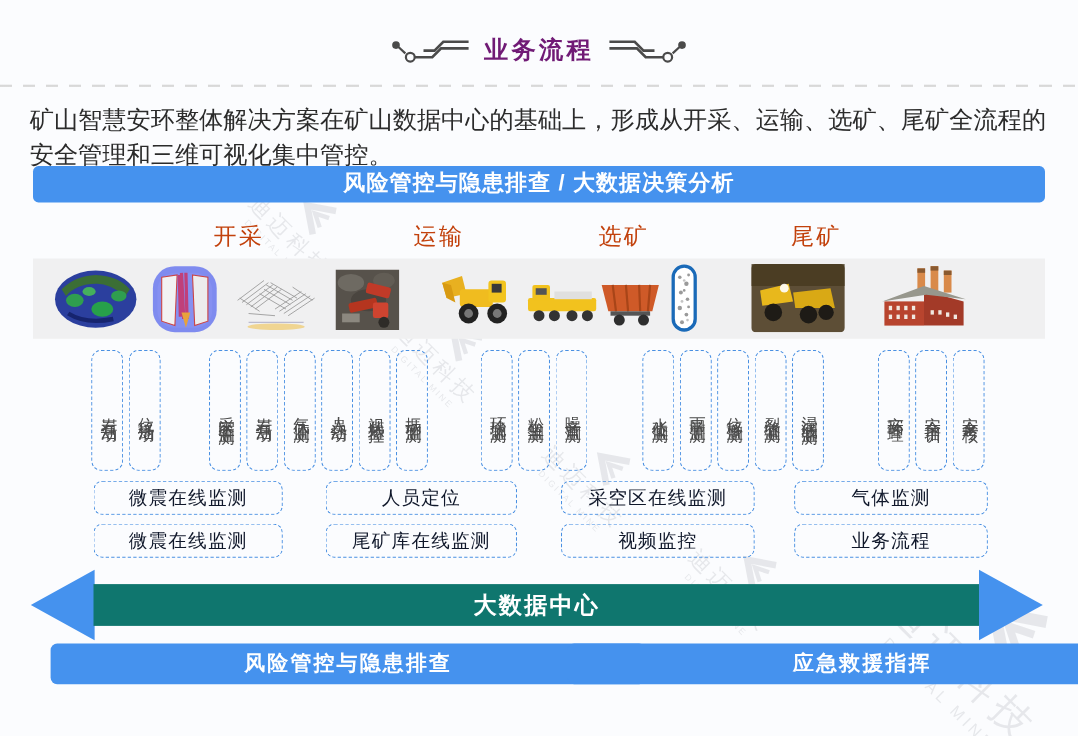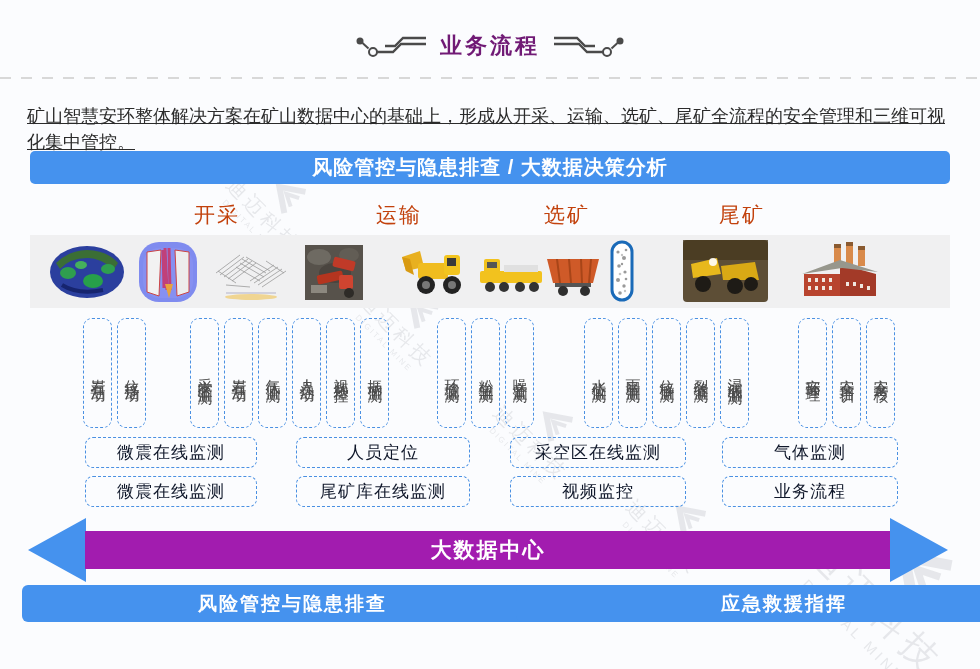--- a/index.html
+++ b/index.html
@@ -35,22 +35,22 @@
     display:flex; justify-content:center; align-items:center; gap:13px;
   }
   .page-title{
     font-size:22px; font-weight:bold; color:#701a75; letter-spacing:3px;
   }
   .dashed-sep{
     position:absolute; top:77px; left:0; width:980px; height:2px;
     background:repeating-linear-gradient(90deg,#d8d8d8 0 11px,transparent 11px 21px);
   }
   .intro{
-    position:absolute; top:103px; left:27px; width:930px;
-    font-size:18px; color:#2b2b2b; line-height:1.45;text-decoration:underline;
+    position:absolute; top:93px; left:27px; width:930px;
+    font-size:22px; color:#2b2b2b; line-height:1.45;
   }
 
   
   .top-banner{
     position:absolute; left:30px; top:151px; width:920px; height:33px;
     background:#4592ee; border-radius:5px;
     color:#fff; font-size:20px; font-weight:bold;
     text-align:center; line-height:33px; letter-spacing:1px;
   }
 
@@ -83,21 +83,21 @@
     position:absolute; height:31px; line-height:29px;
     border:1px dashed #4a90e2; border-radius:8px;
     text-align:center; font-size:17px; color:#0f172a;
     background:transparent; letter-spacing:1px;
   }
 
   
   .arrow{position:absolute; left:28px; top:518px; width:920px; height:64px;}
   .arrow-body{
     position:absolute; left:57px; right:57px; top:13px; bottom:13px;
-    background:#a21caf;
+    background:#0f766e;
     display:flex; align-items:center; justify-content:center;
     color:#fff; font-size:21px; font-weight:bold; letter-spacing:2px;
   }
   .arrow-head-left{
     position:absolute; left:0; top:0; width:0; height:0;
     border-top:32px solid transparent; border-bottom:32px solid transparent;
     border-right:58px solid #4592ee;
   }
   .arrow-head-right{
     position:absolute; right:0; top:0; width:0; height:0;
@@ -353,17 +353,17 @@
     <div class="hbox" style="left:296px; top:476px; width:174px">尾矿库在线监测</div>
     <div class="hbox" style="left:510px; top:476px; width:176px">视频监控</div>
     <div class="hbox" style="left:722px; top:476px; width:176px">业务流程</div>
 
     <div class="arrow">
       <div class="arrow-head-left"></div>
       <div class="arrow-body">大数据中心</div>
       <div class="arrow-head-right"></div>
     </div>
 
-    <div class="bot-banner" style="left:22px;  width:541px">风险管控与隐患排查</div>
+    <div class="bot-banner" style="left:46px;  width:541px">风险管控与隐患排查</div>
     <div class="bot-banner" style="left:516px; width:536px">应急救援指挥</div>
 
   </div>
 </div>
 
 </body></html>

